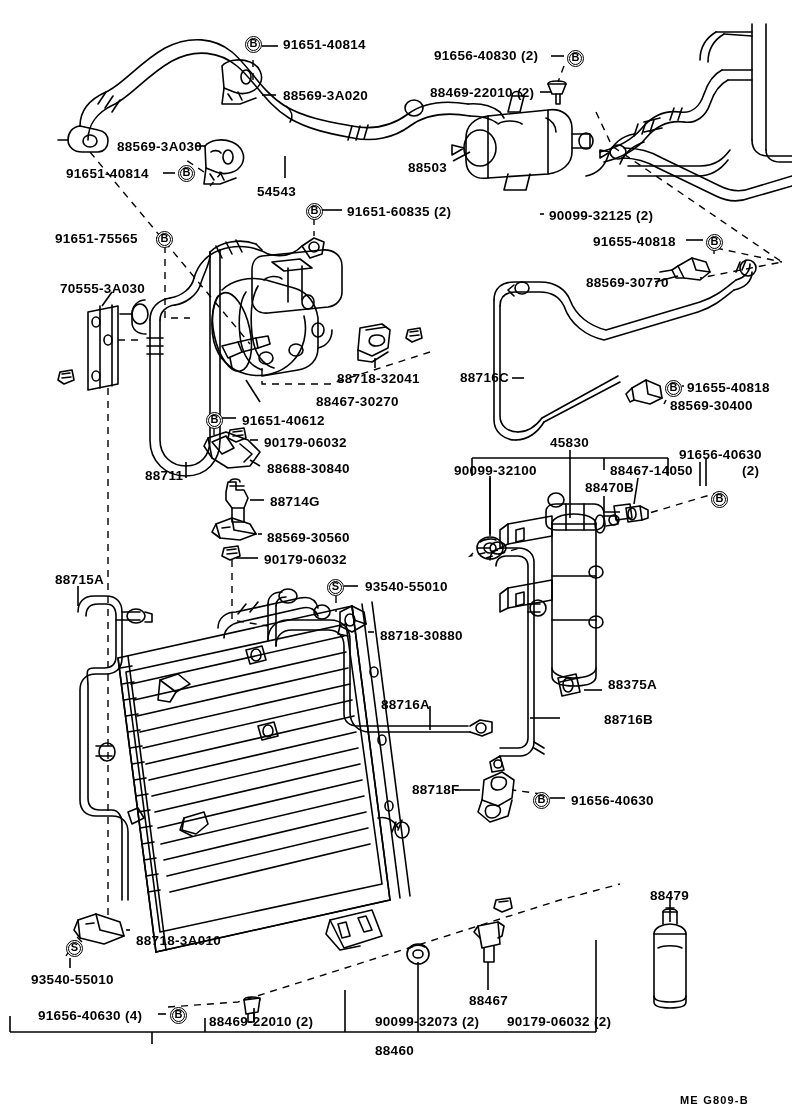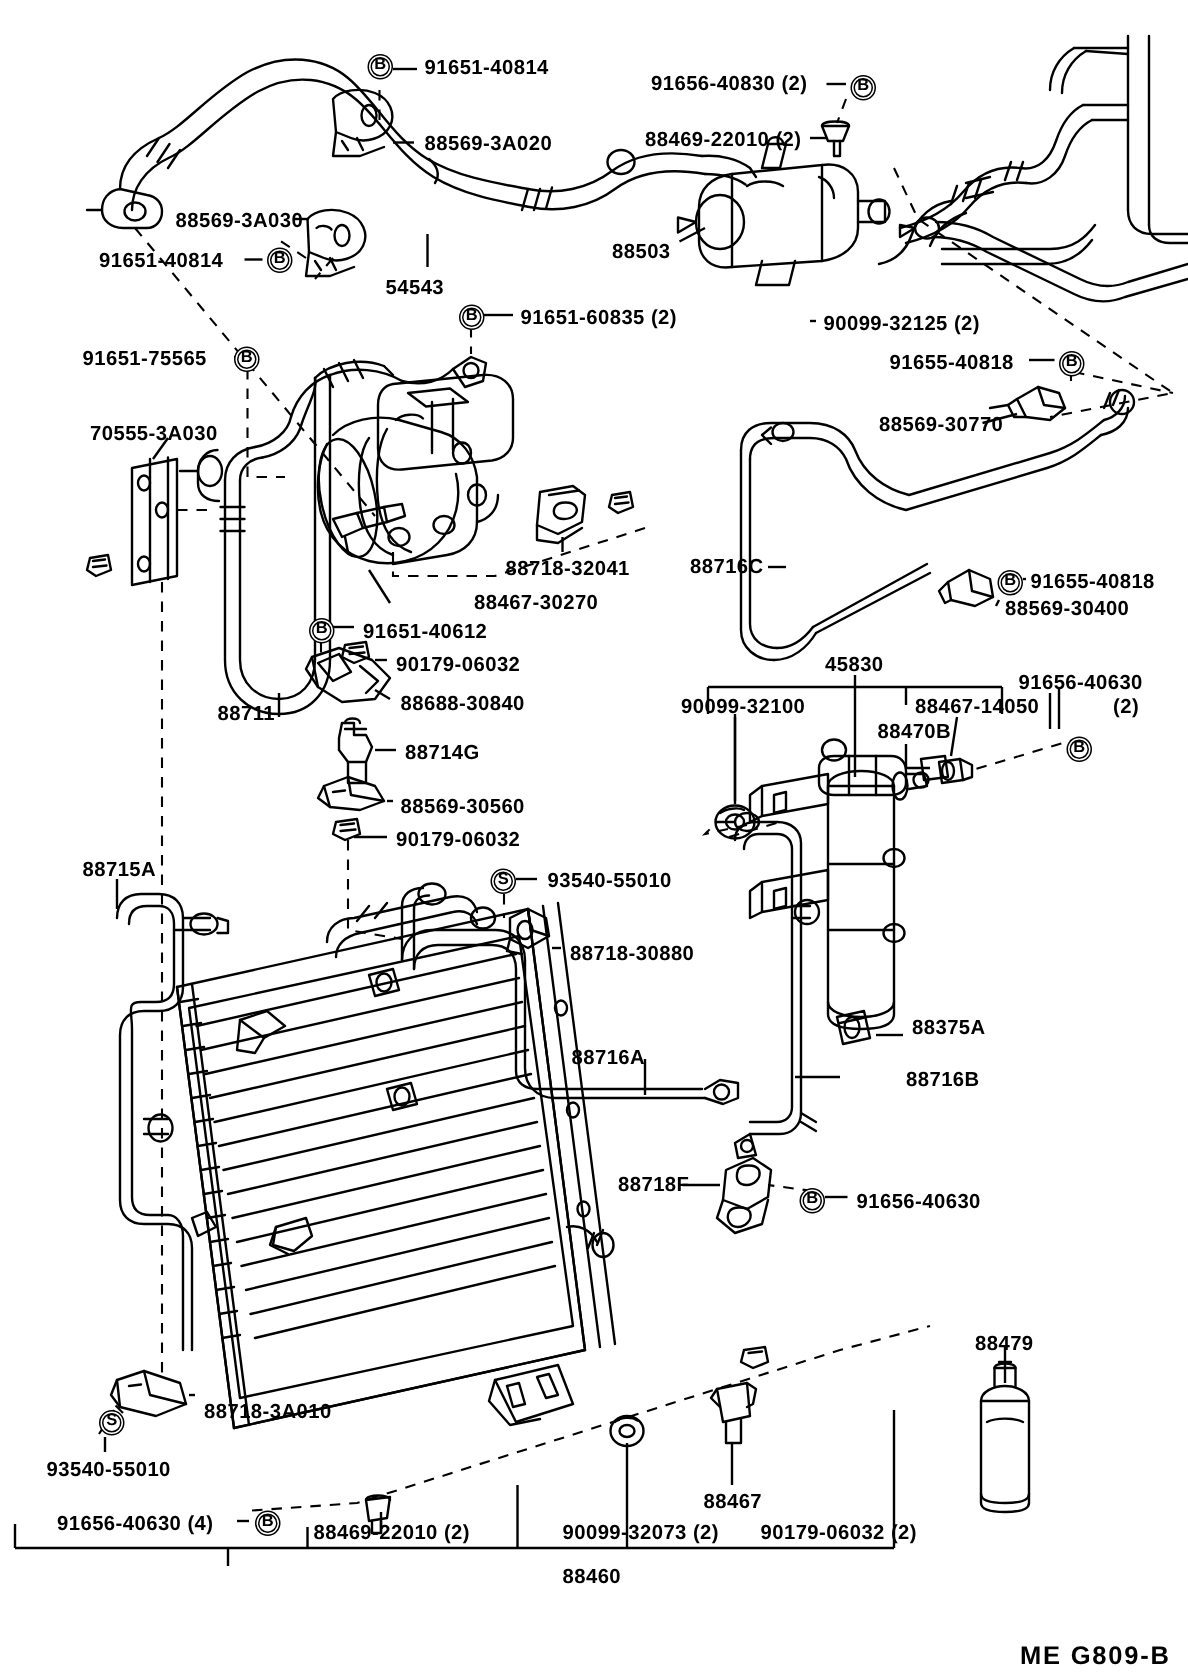--- a/index.html
+++ b/index.html
@@ -22,21 +22,21 @@
     font-size:13.5px;
     font-weight:bold;
     letter-spacing:0.3px;
     color:#000;
     white-space:nowrap;
     line-height:1;
   }
   .footer{
     position:absolute;
     font-family:"Liberation Sans", sans-serif;
-    font-size:17px;
+    font-size:11px;
     font-weight:bold;
     letter-spacing:1.2px;
     color:#000;
     white-space:nowrap;
   }
   
   .sym{
     position:absolute;
     width:17px;height:17px;
     border:1.6px solid #000;

